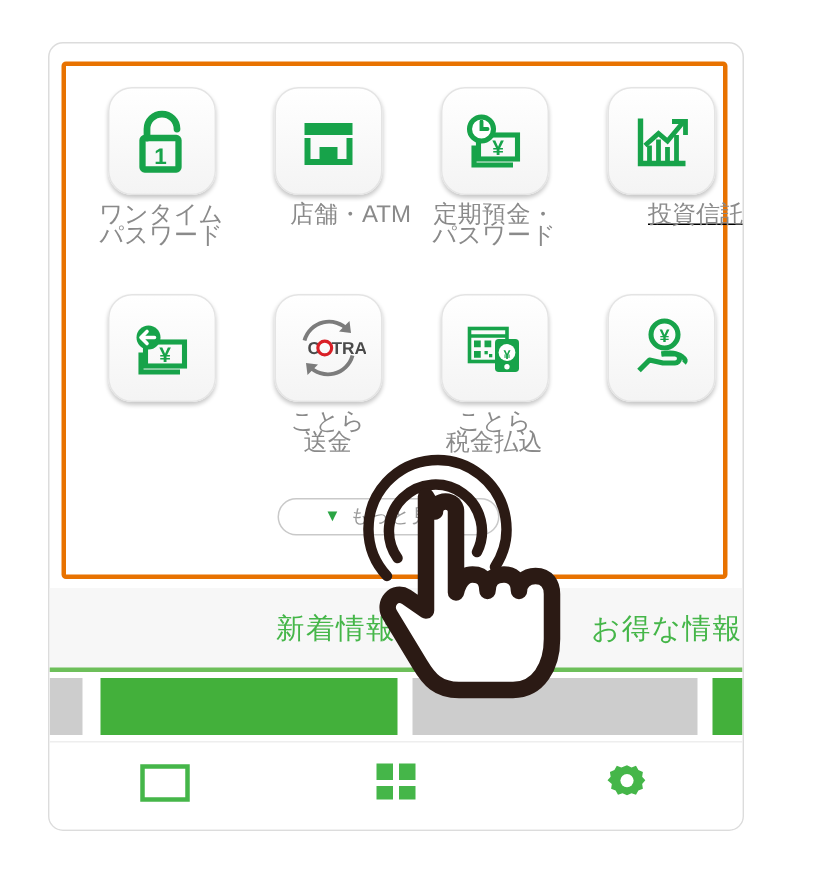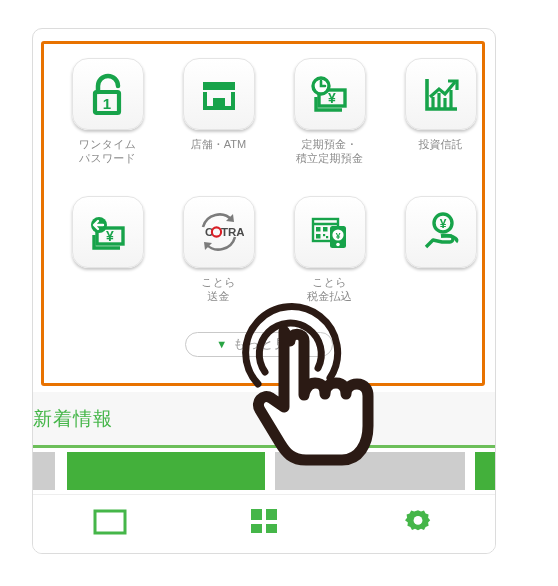--- a/index.html
+++ b/index.html
@@ -16,36 +16,36 @@
 
   
   .tile-grid{position:absolute;left:0;top:0;width:100%;}
   .tile{position:absolute;width:111px;text-align:center;}
   .tile-art{width:70px;height:70px;margin:0 auto;border-radius:16px;
     background:linear-gradient(#ffffff,#f4f4f4);
     border:1px solid #e4e4e4;
     box-shadow:0 2px 3px rgba(0,0,0,.22);
     display:flex;align-items:center;justify-content:center;}
   .tile-art svg{display:block;}
-  .tile-label{margin-top:7px;font-size:11px;line-height:14px;color:#8a8a8a;
+  .tile-label{margin-top:7px;font-size:16px;line-height:14px;color:#8a8a8a;
     letter-spacing:.2px;white-space:pre-line;}
-  .tile-label.tight{letter-spacing:0;}
+  .tile-label.tight{letter-spacing:0;text-align:right;}
 
   
   #more-btn{position:absolute;left:152px;top:303px;width:148px;height:25px;
     border:1px solid #c9c9c9;border-radius:13px;background:#ffffff;
     display:flex;align-items:center;justify-content:center;gap:6px;box-sizing:border-box;}
   #more-btn .chev{color:#2aa544;font-size:11px;line-height:1;font-weight:bold;}
   #more-btn .mlabel{font-size:12.5px;color:#9a9a9a;letter-spacing:1px;}
 
   
   #tab-bar{position:absolute;left:0;top:363px;width:100%;height:56px;
     background:#f7f7f7;border-bottom:3px solid #6dbf5a;box-sizing:border-box;
     display:flex;}
-  .tab{flex:1;display:flex;align-items:center;justify-content:flex-start;
+  .tab{flex:1;display:flex;align-items:center;justify-content:flex-end;
     font-size:19px;color:#45b649;letter-spacing:1px;}
 
   
   #banner-strip{position:absolute;left:0;top:419px;width:100%;height:46px;
     background:#ffffff;display:flex;align-items:center;overflow:hidden;}
   .ban{height:38px;flex:0 0 auto;}
   .ban.grey{background:#cdcdcd;}
   .ban.green{background:#43b03b;}
   .gap{flex:0 0 auto;}
 
@@ -93,24 +93,24 @@
         <div class="tile-art">
           <svg width="46" height="46" viewBox="0 0 46 46">
             <rect x="12" y="19" width="26" height="16" fill="none" stroke="#17a34a" stroke-width="3.4"></rect>
             <path d="M9 26 v13 h26" fill="none" stroke="#17a34a" stroke-width="3.4"></path>
             <circle cx="14" cy="15" r="8" fill="#fff" stroke="#17a34a" stroke-width="3.4"></circle>
             <path d="M14 10 v5 h4" fill="none" stroke="#17a34a" stroke-width="2.6" stroke-linecap="round"></path>
             <text x="25" y="32" font-size="14" font-weight="bold" fill="#17a34a" text-anchor="middle" font-family="Liberation Sans, sans-serif">¥</text>
           </svg>
         </div>
         <div class="tile-label">定期預金・
-積立定期預金</div>
-      </div>
-
-      <div class="tile" style="left:341px;top:14px;">
+パスワード</div>
+      </div>
+
+      <div class="tile" style="left:341px;top:14px;text-decoration:underline;">
         <div class="tile-art">
           <svg width="46" height="46" viewBox="0 0 46 46">
             <path d="M9 8 v30 h30" fill="none" stroke="#17a34a" stroke-width="3.6"></path>
             <g stroke="#17a34a" stroke-width="3.2">
               <line x1="15" y1="38" x2="15" y2="26"></line>
               <line x1="21" y1="38" x2="21" y2="22"></line>
               <line x1="27" y1="38" x2="27" y2="27"></line>
               <line x1="33" y1="38" x2="33" y2="19"></line>
             </g>
             <path d="M12 26 L21 18 L27 23 L37 11" fill="none" stroke="#17a34a" stroke-width="3.2"></path>

